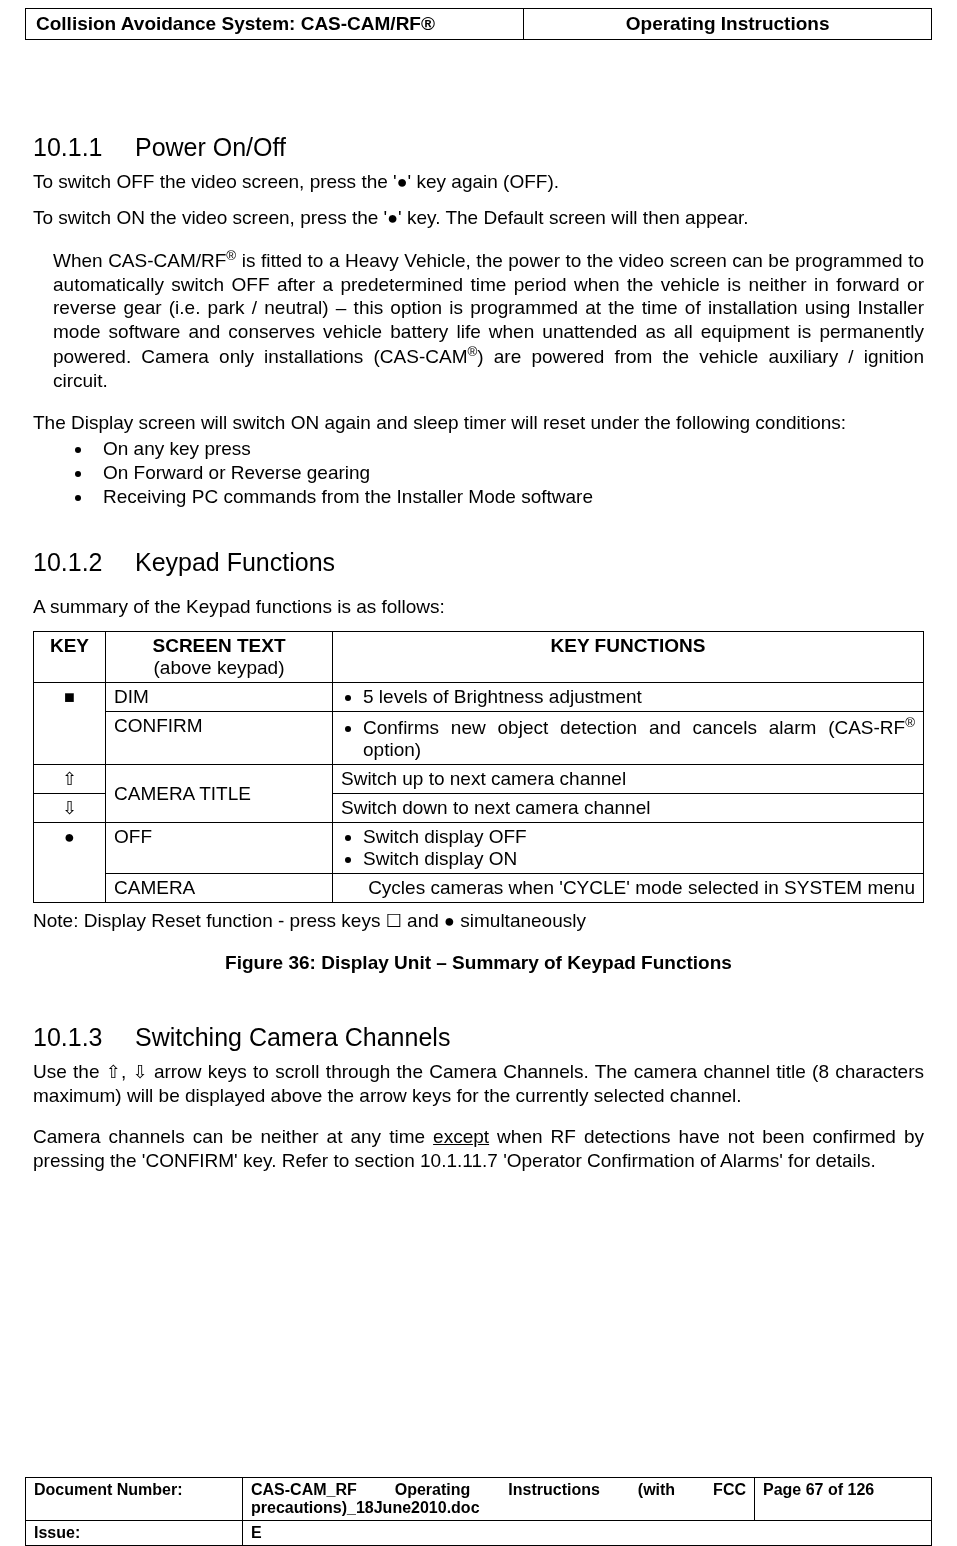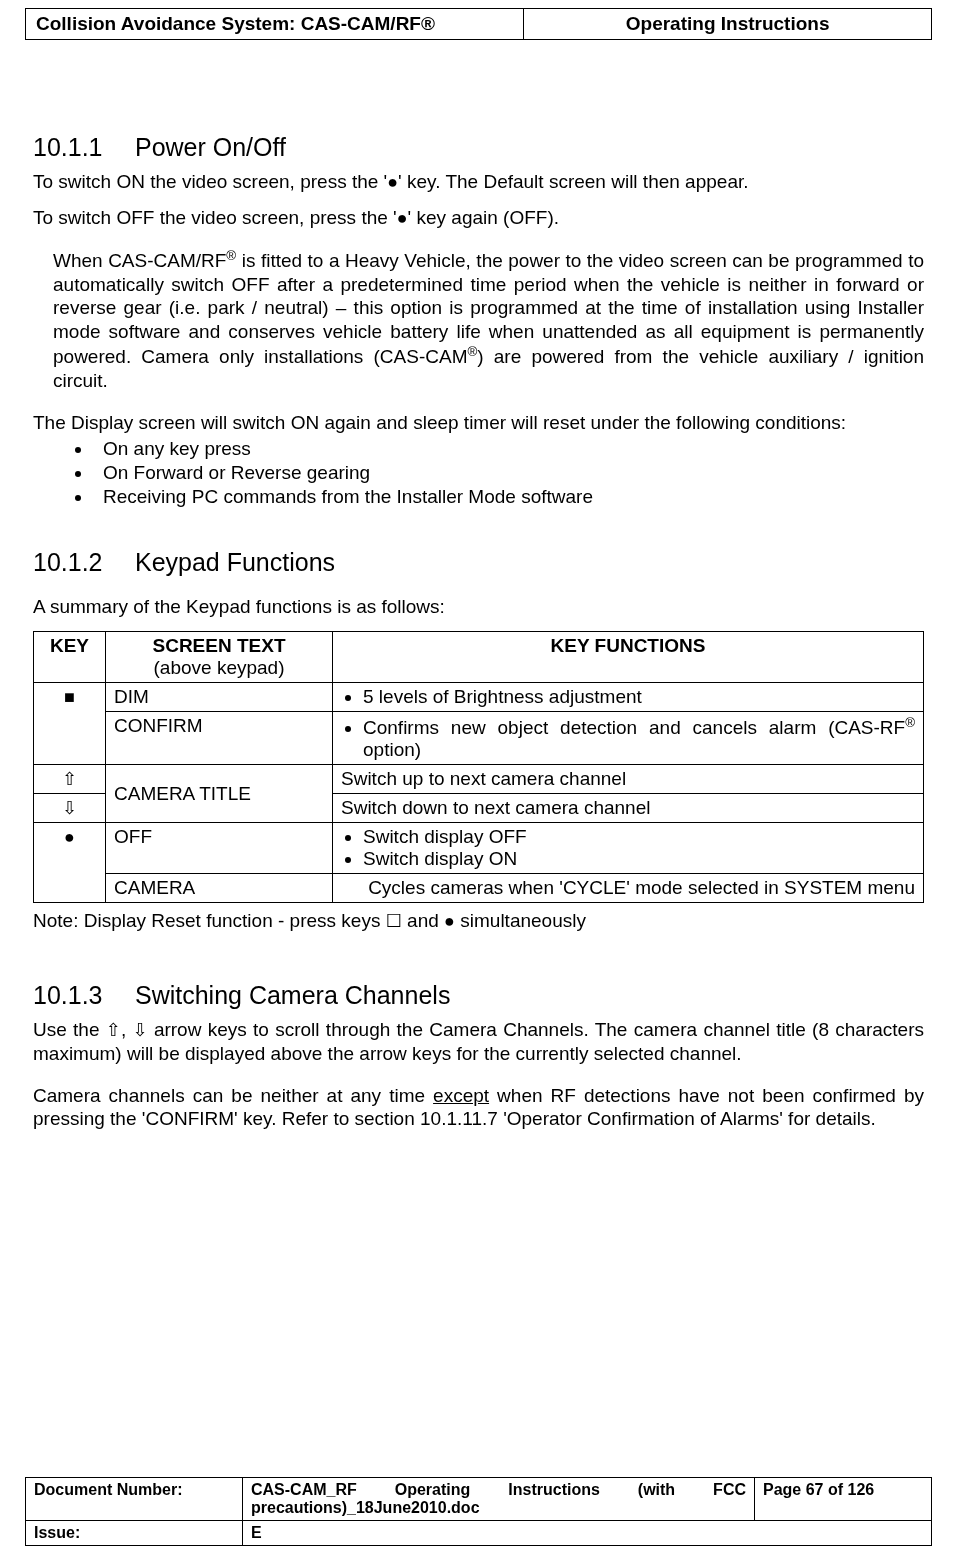--- a/index.html
+++ b/index.html
@@ -96,24 +96,24 @@
     </table>
 
   <div class="content">
 
     <h2 class="sect">
       <span class="num">10.1.1</span>
       <span>Power On/Off</span>
     </h2>
 
     <p>
+      <span>To switch OFF the video screen, press the '</span><span class="icon-glyph">●</span><span>' key again (OFF).</span>
+    </p>
+    <p>
       <span>To switch ON the video screen, press the '</span><span class="icon-glyph">●</span><span>' key. The Default screen will then appear.</span>
-    </p>
-    <p>
-      <span>To switch OFF the video screen, press the '</span><span class="icon-glyph">●</span><span>' key again (OFF).</span>
     </p>
 
     <p style="margin-top:18px;margin-left:20px;">
       <span>When CAS-CAM/RF</span><span class="sup">®</span><span> is fitted to a Heavy Vehicle, the power to the video screen can be programmed to automatically switch OFF after a predetermined time period when the vehicle is neither in forward or reverse gear (i.e. park / neutral) – this option is programmed at the time of installation using Installer mode software and conserves vehicle battery life when unattended as all equipment is permanently powered. Camera only installations (CAS-CAM</span><span class="sup">®</span><span>) are powered from the vehicle auxiliary / ignition circuit.</span>
     </p>
 
     <p style="margin-top:18px; margin-bottom:4px;">The Display screen will switch ON again and sleep timer will reset under the following conditions:</p>
     <ul class="bullets">
       <li>On any key press</li>
       <li>On Forward or Reverse gearing</li>
@@ -177,20 +177,21 @@
         <td>CAMERA</td>
         <td style="text-align:right">Cycles cameras when 'CYCLE' mode selected in SYSTEM menu</td>
       </tr>
     </tbody>
       </table>
 
     <p class="note">
       <span>Note:  Display Reset function - press keys </span><span class="icon-glyph">☐</span><span> and </span><span class="icon-glyph">●</span><span> simultaneously</span>
     </p>
 
+    <p class="figcap">Figure 36:  Display Unit – Summary of Keypad Functions</p>
 
     <h2 class="sect" style="margin-top:48px;">
       <span class="num">10.1.3</span>
       <span>Switching Camera Channels</span>
     </h2>
 
     <p>
       <span>Use the </span><span class="icon-glyph">⇧</span><span>, </span><span class="icon-glyph">⇩</span><span> arrow keys to scroll through the Camera Channels. The camera channel title (8 characters maximum) will be displayed above the arrow keys for the currently selected channel.</span>
     </p>
 

